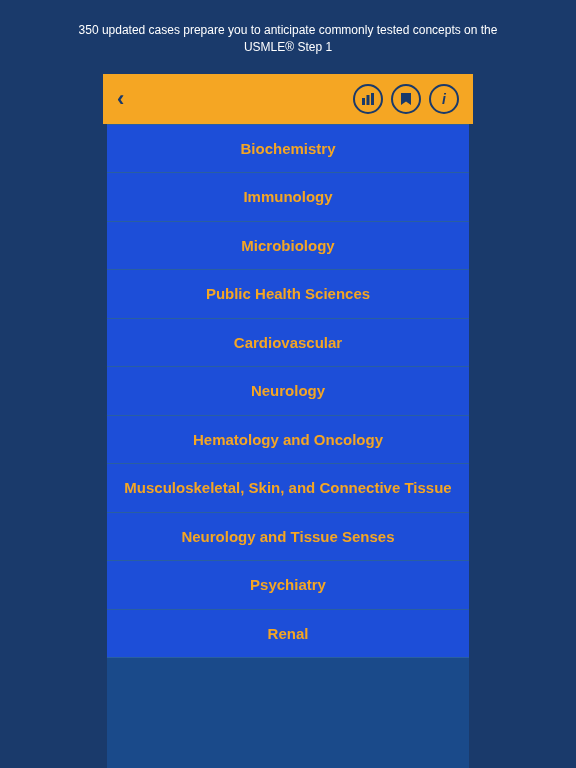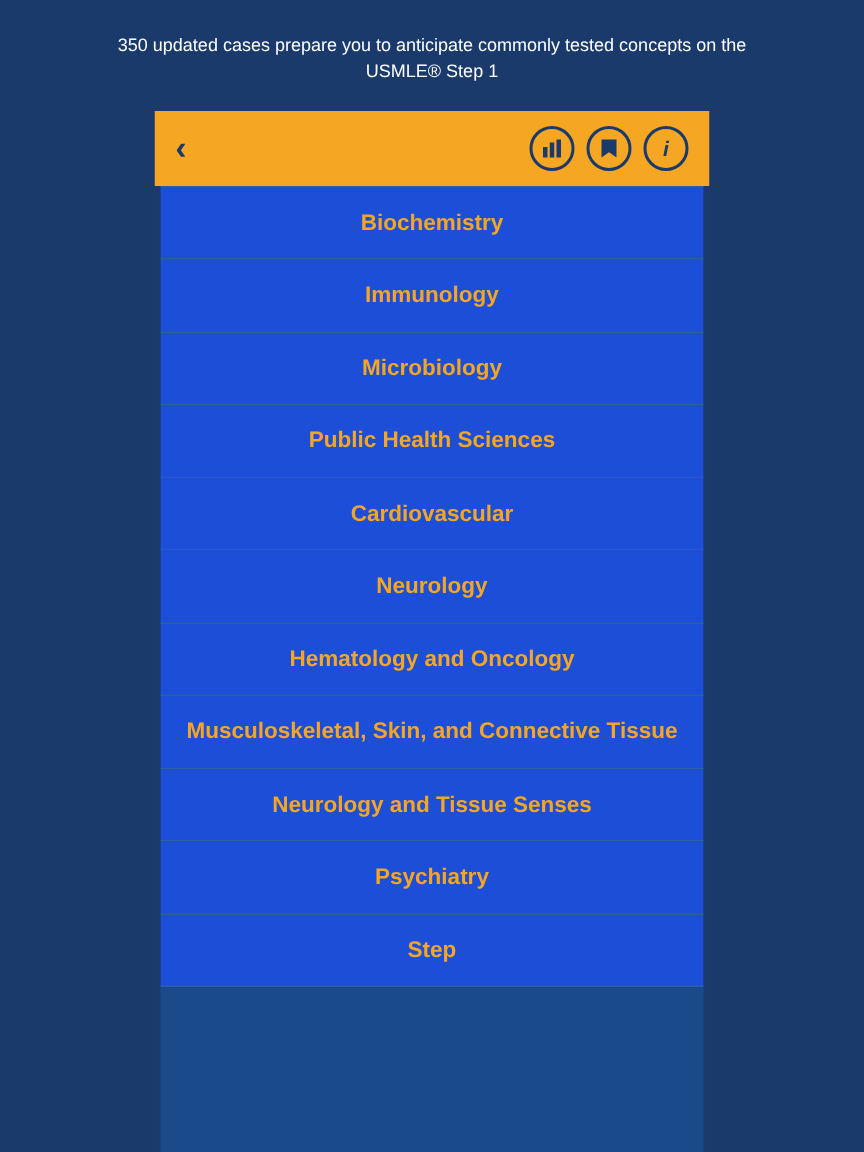--- a/index.html
+++ b/index.html
@@ -162,17 +162,17 @@
       <div class="list-item">
         <span class="list-item-text">Musculoskeletal, Skin, and Connective Tissue</span>
       </div>
       <div class="list-item">
         <span class="list-item-text">Neurology and Tissue Senses</span>
       </div>
       <div class="list-item">
         <span class="list-item-text">Psychiatry</span>
       </div>
       <div class="list-item">
-        <span class="list-item-text">Step</span>
+        <span class="list-item-text">Renal</span>
       </div>
     </div>
 
 </div>
 
 </body></html>

